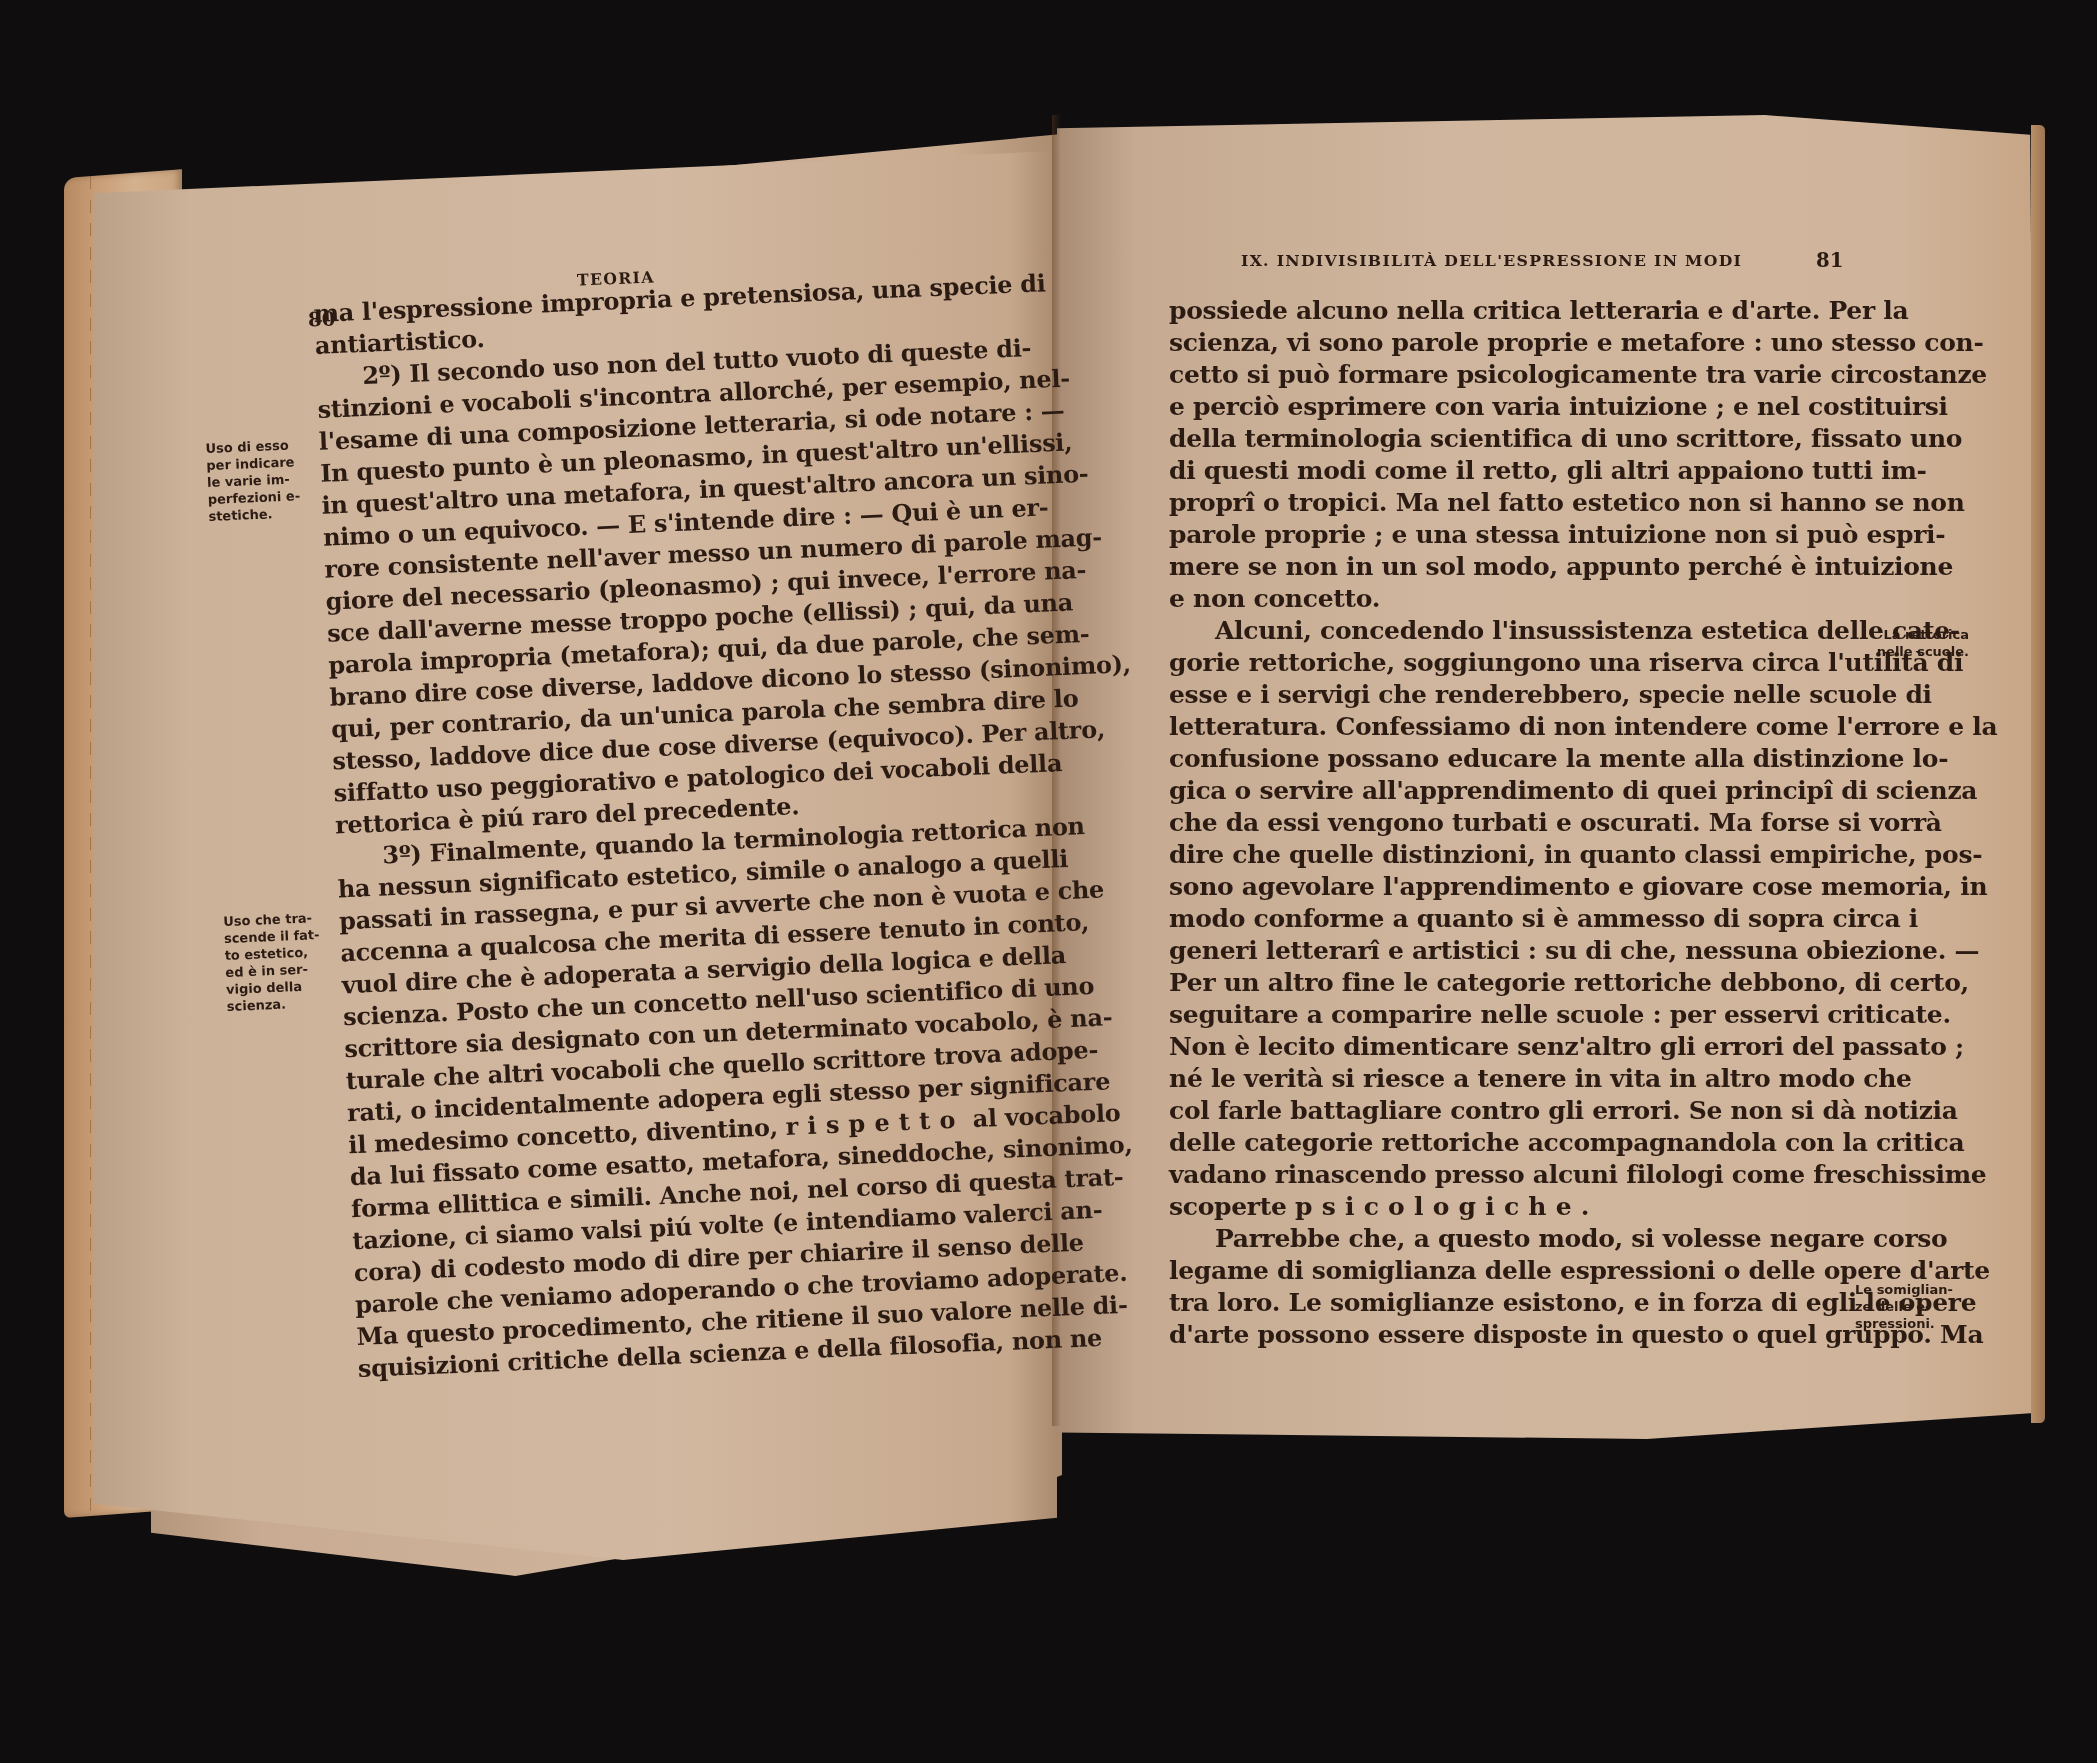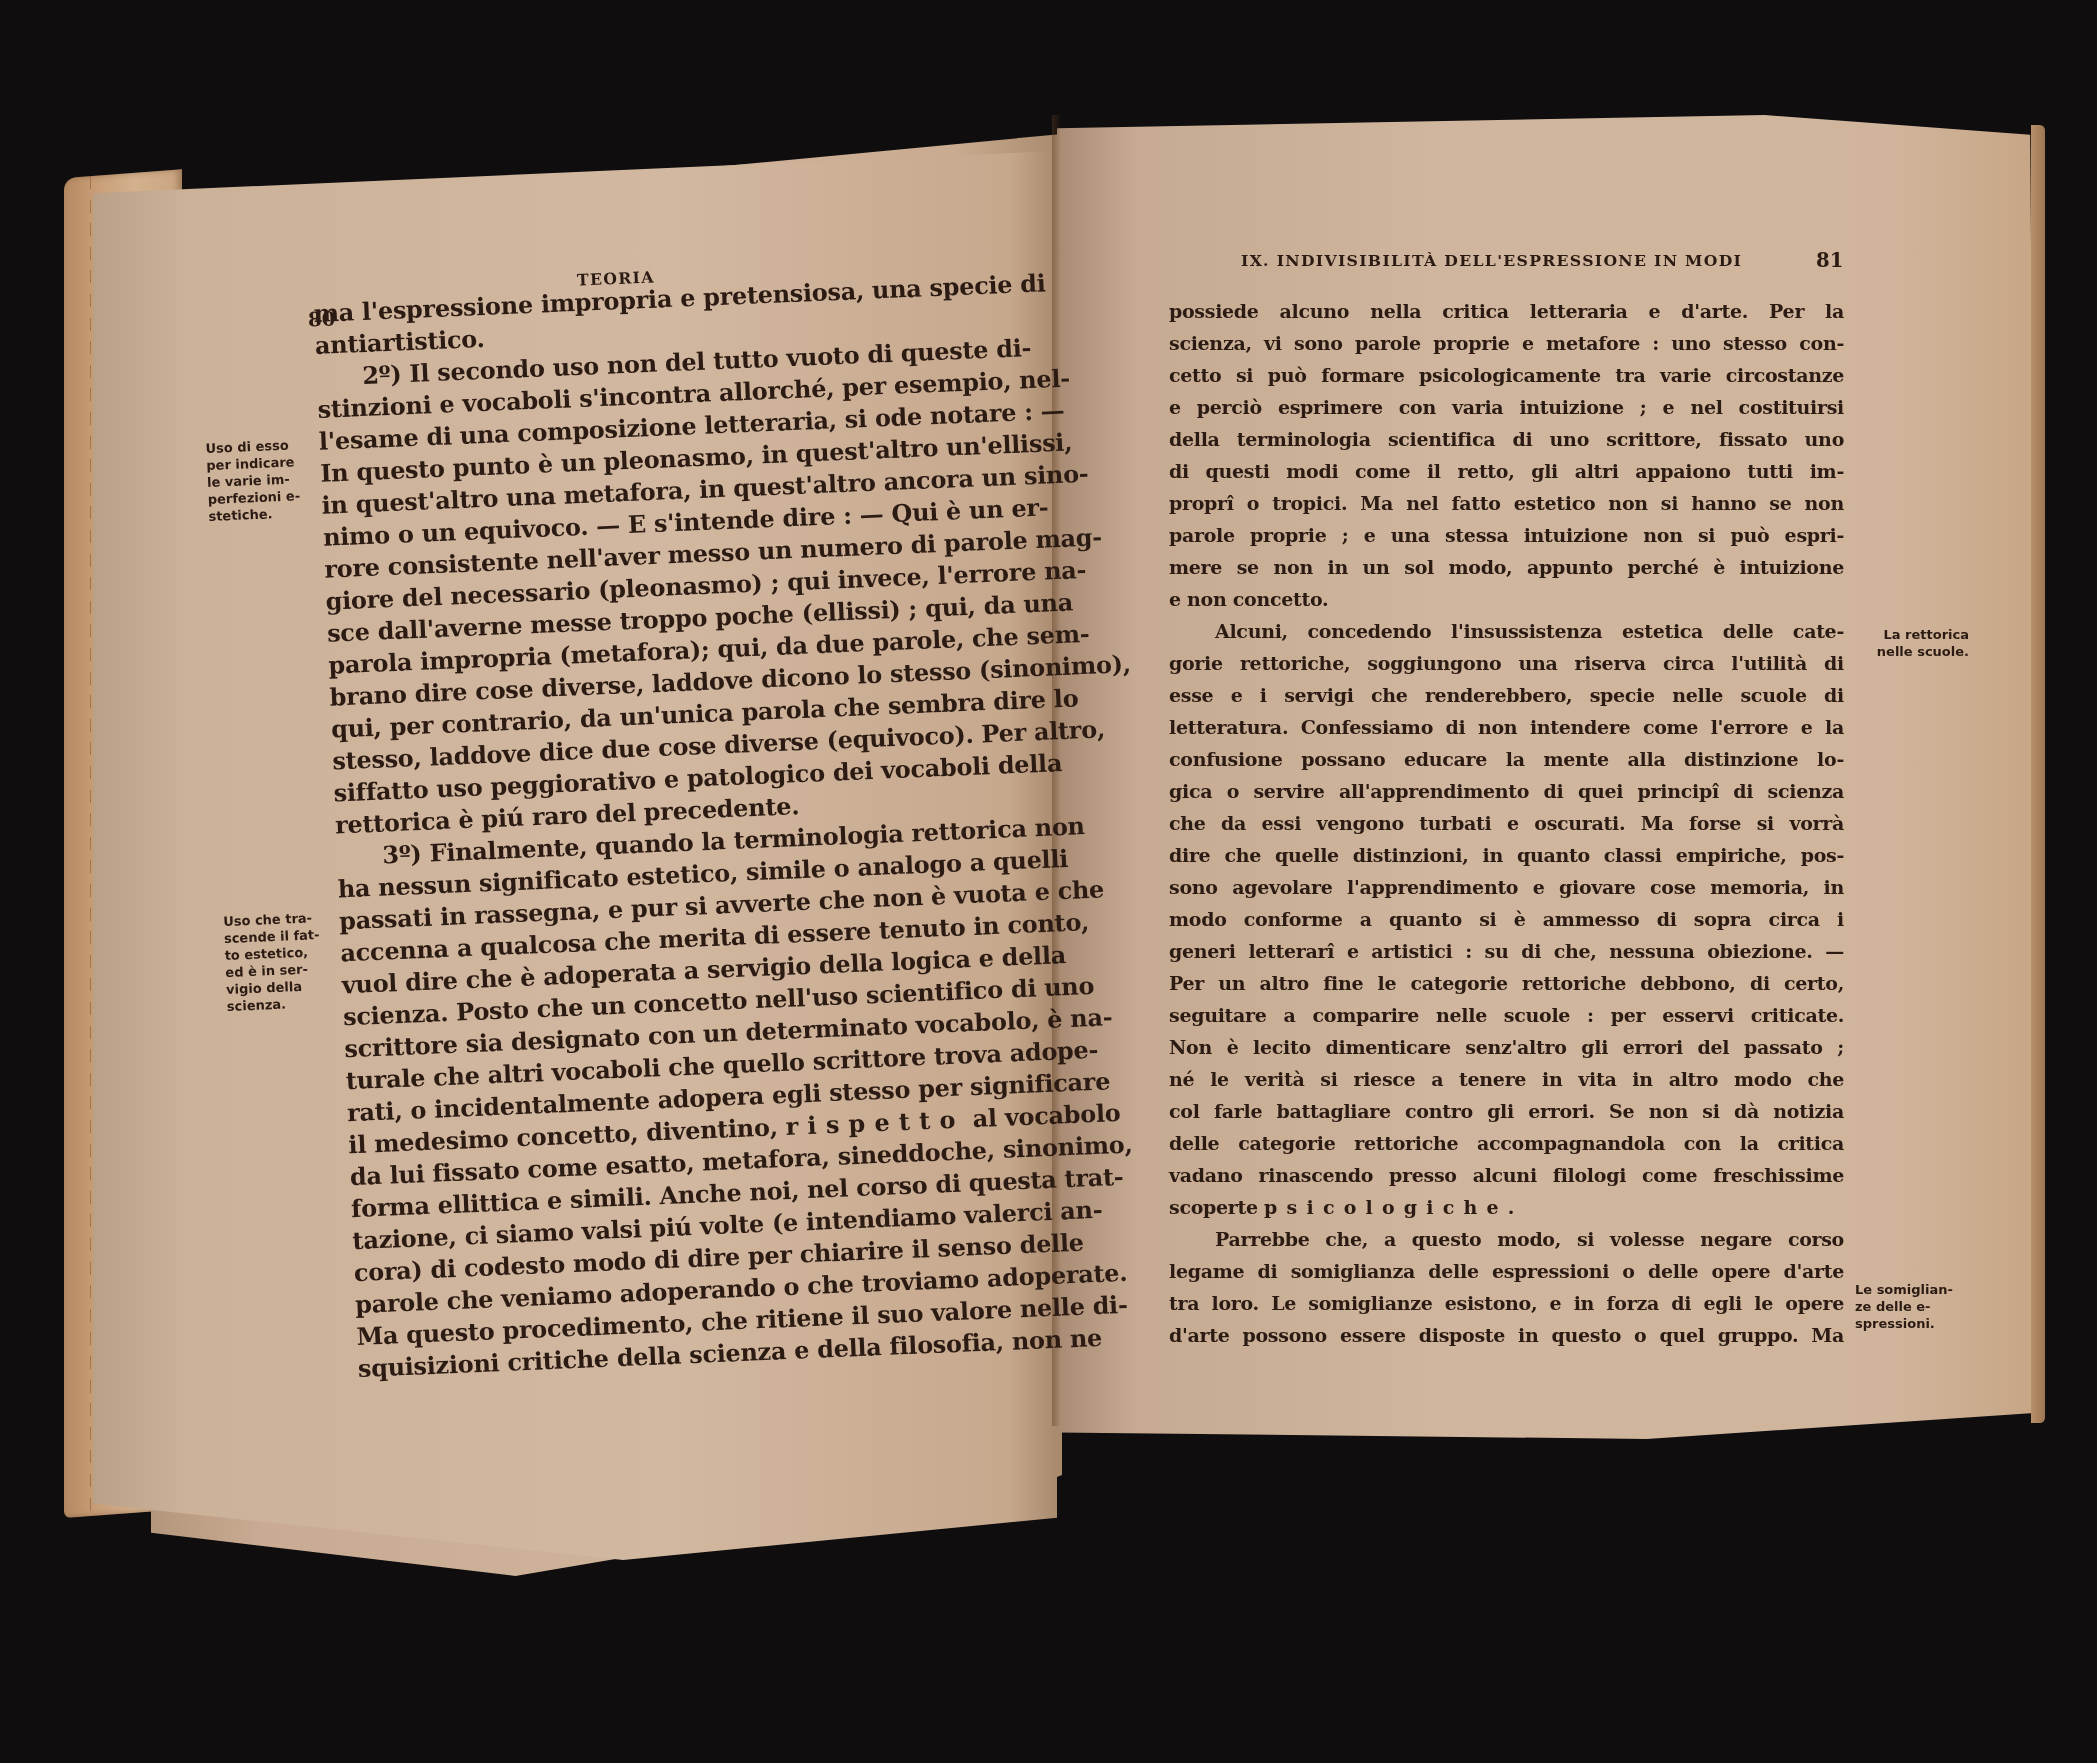--- a/index.html
+++ b/index.html
@@ -50,21 +50,21 @@
   .page-text { position:absolute; color:#2a1a12; }
   .left-text {
     left:313px; top:298px; width:649px;
     transform:rotate(-2.4deg); transform-origin:top left;
     font-size:24px; line-height:32px; letter-spacing:-0.3px;
     font-family:"DejaVu Serif", serif; font-weight:bold;
     color:#2b1b13;
   }
   .right-text {
     left:1169px; top:295px; width:675px;
-    font-size:19px; line-height:32px; letter-spacing:-0.3px;
+    font-size:25px; line-height:32px; letter-spacing:-0.3px;
     font-family:"DejaVu Serif", serif; font-weight:bold;
     color:#2b1b13;
   }
   .line { white-space:nowrap; text-align:justify; text-align-last:justify; display:block; }
   .line.last { text-align-last:left; }
   .line.indent { padding-left:46px; }
   .spaced { letter-spacing:9.2px; }
 
   .running-head { position:absolute; font-weight:bold; color:#2b1b13; font-family:"DejaVu Serif", serif; }
   .head-left-title { left:577px; top:269px; font-size:15.7px; letter-spacing:1.3px; transform:rotate(-2.4deg); }

